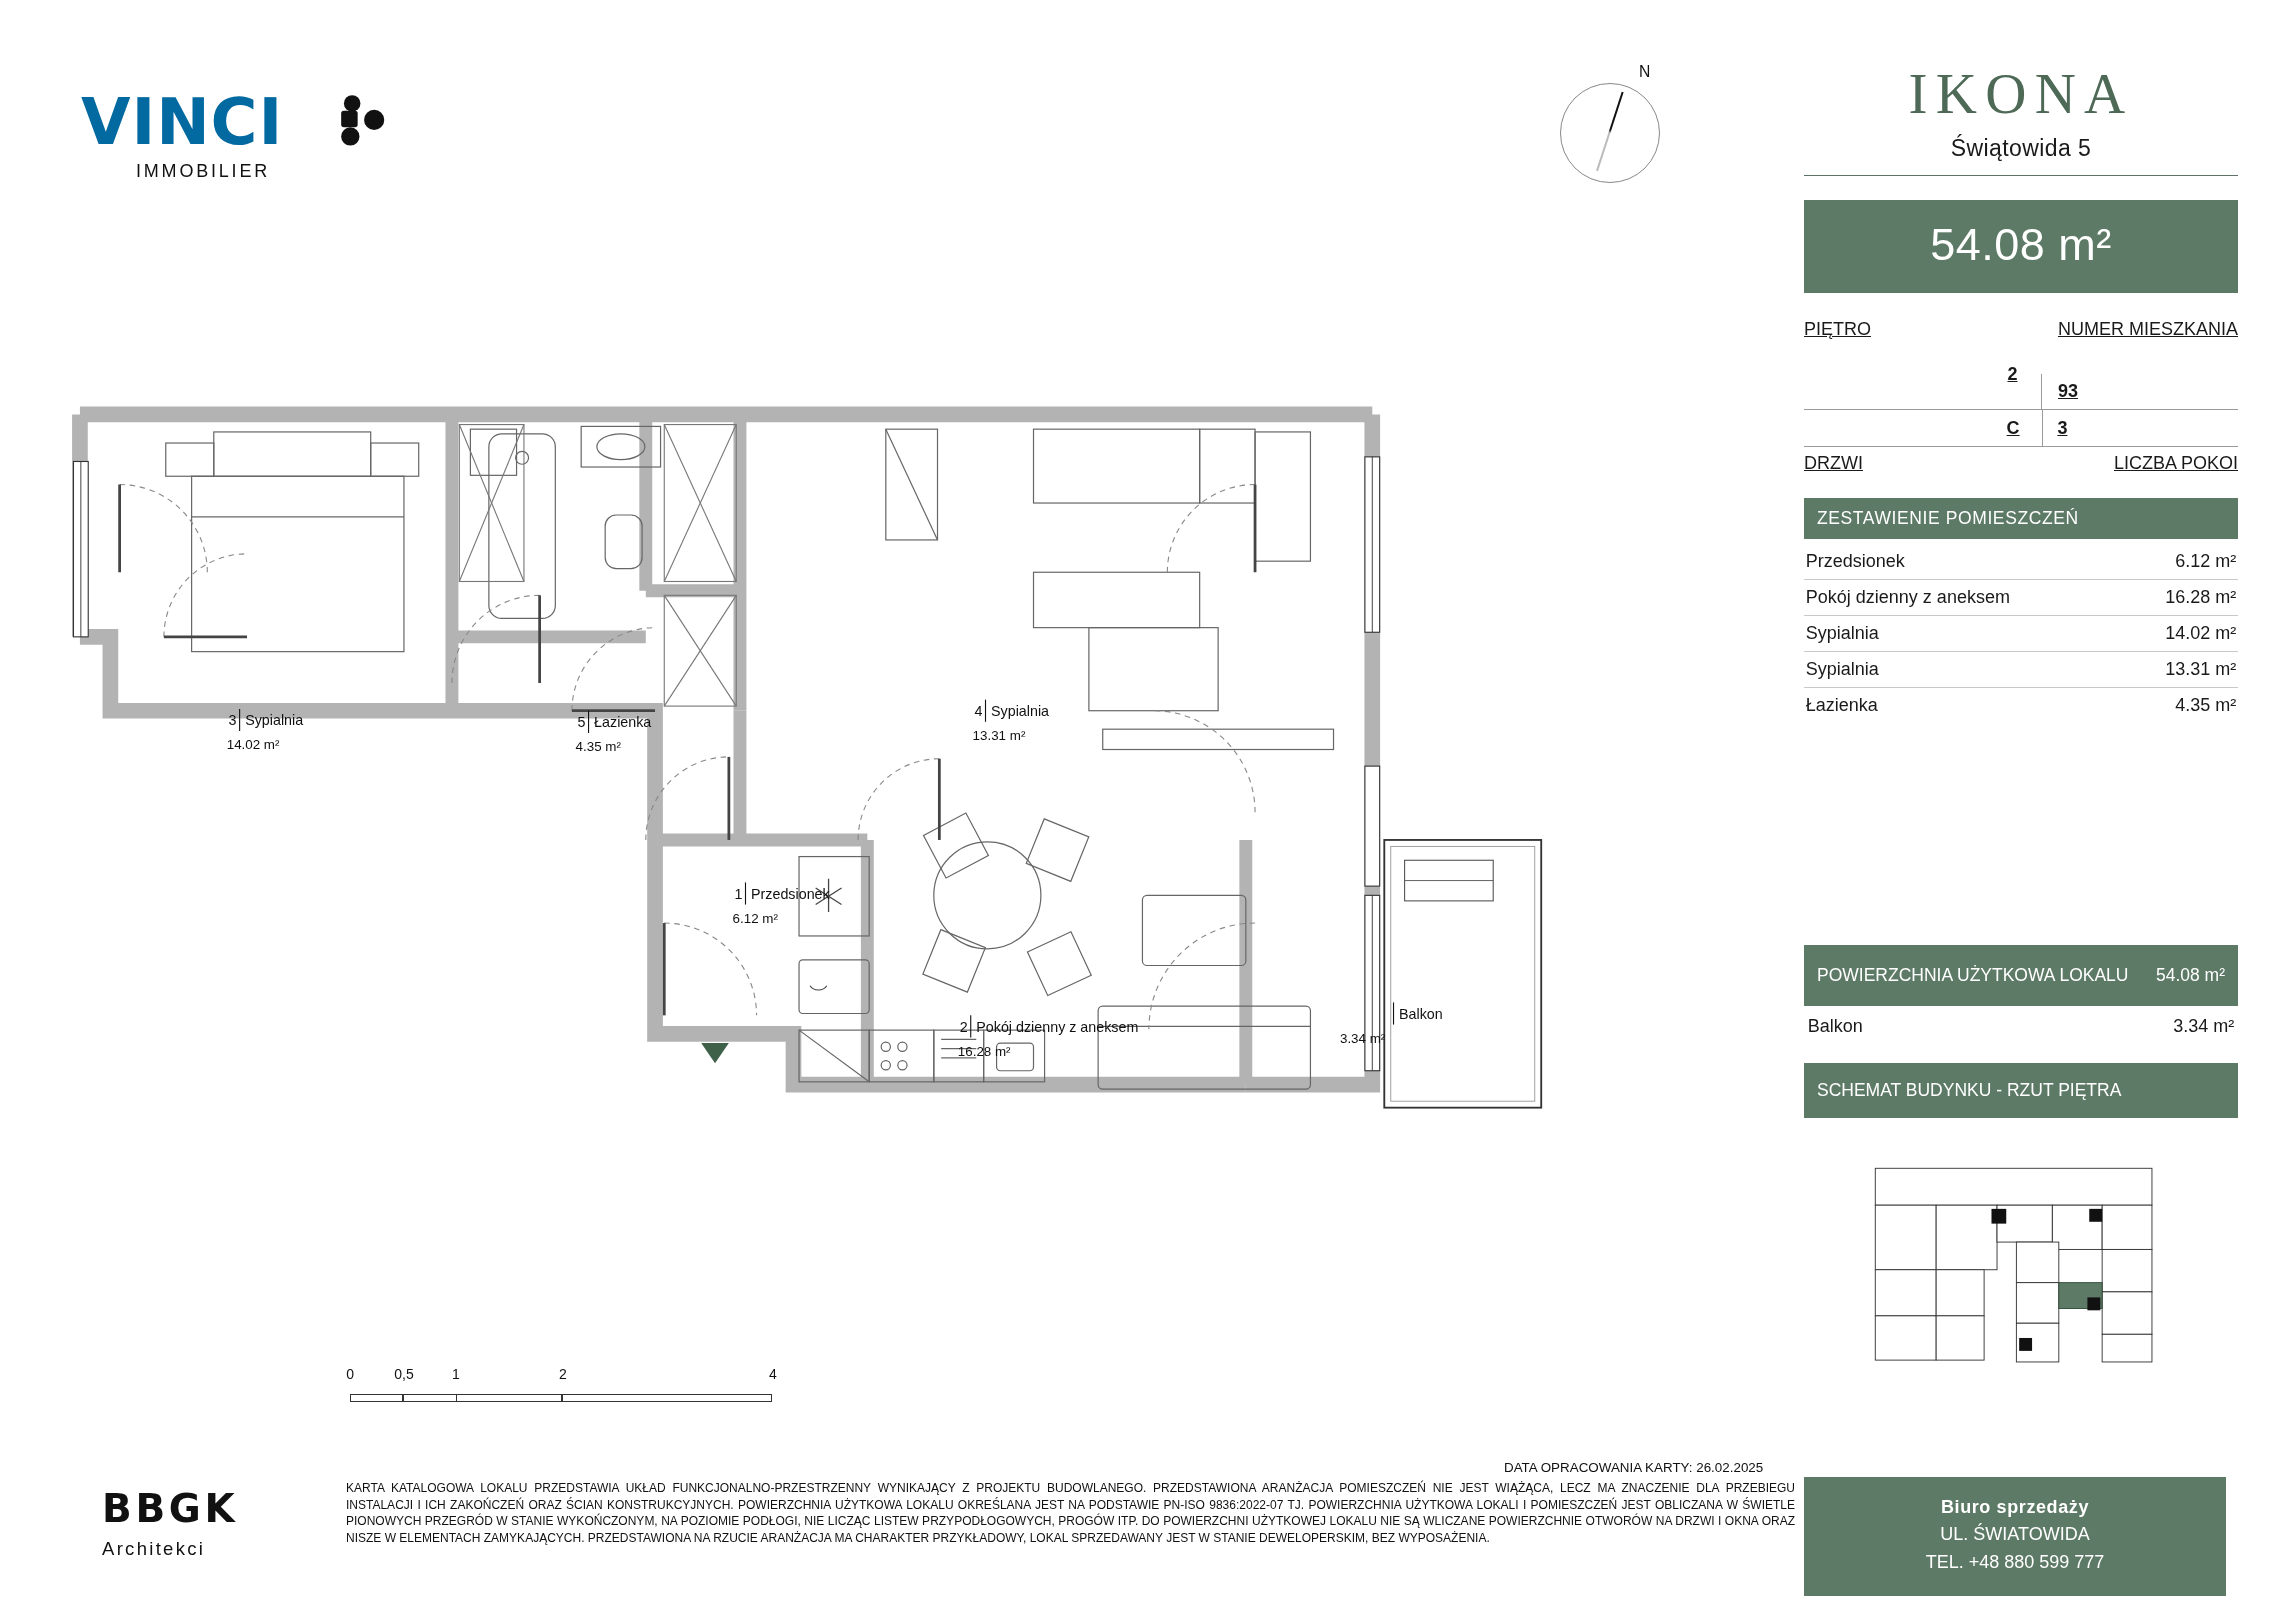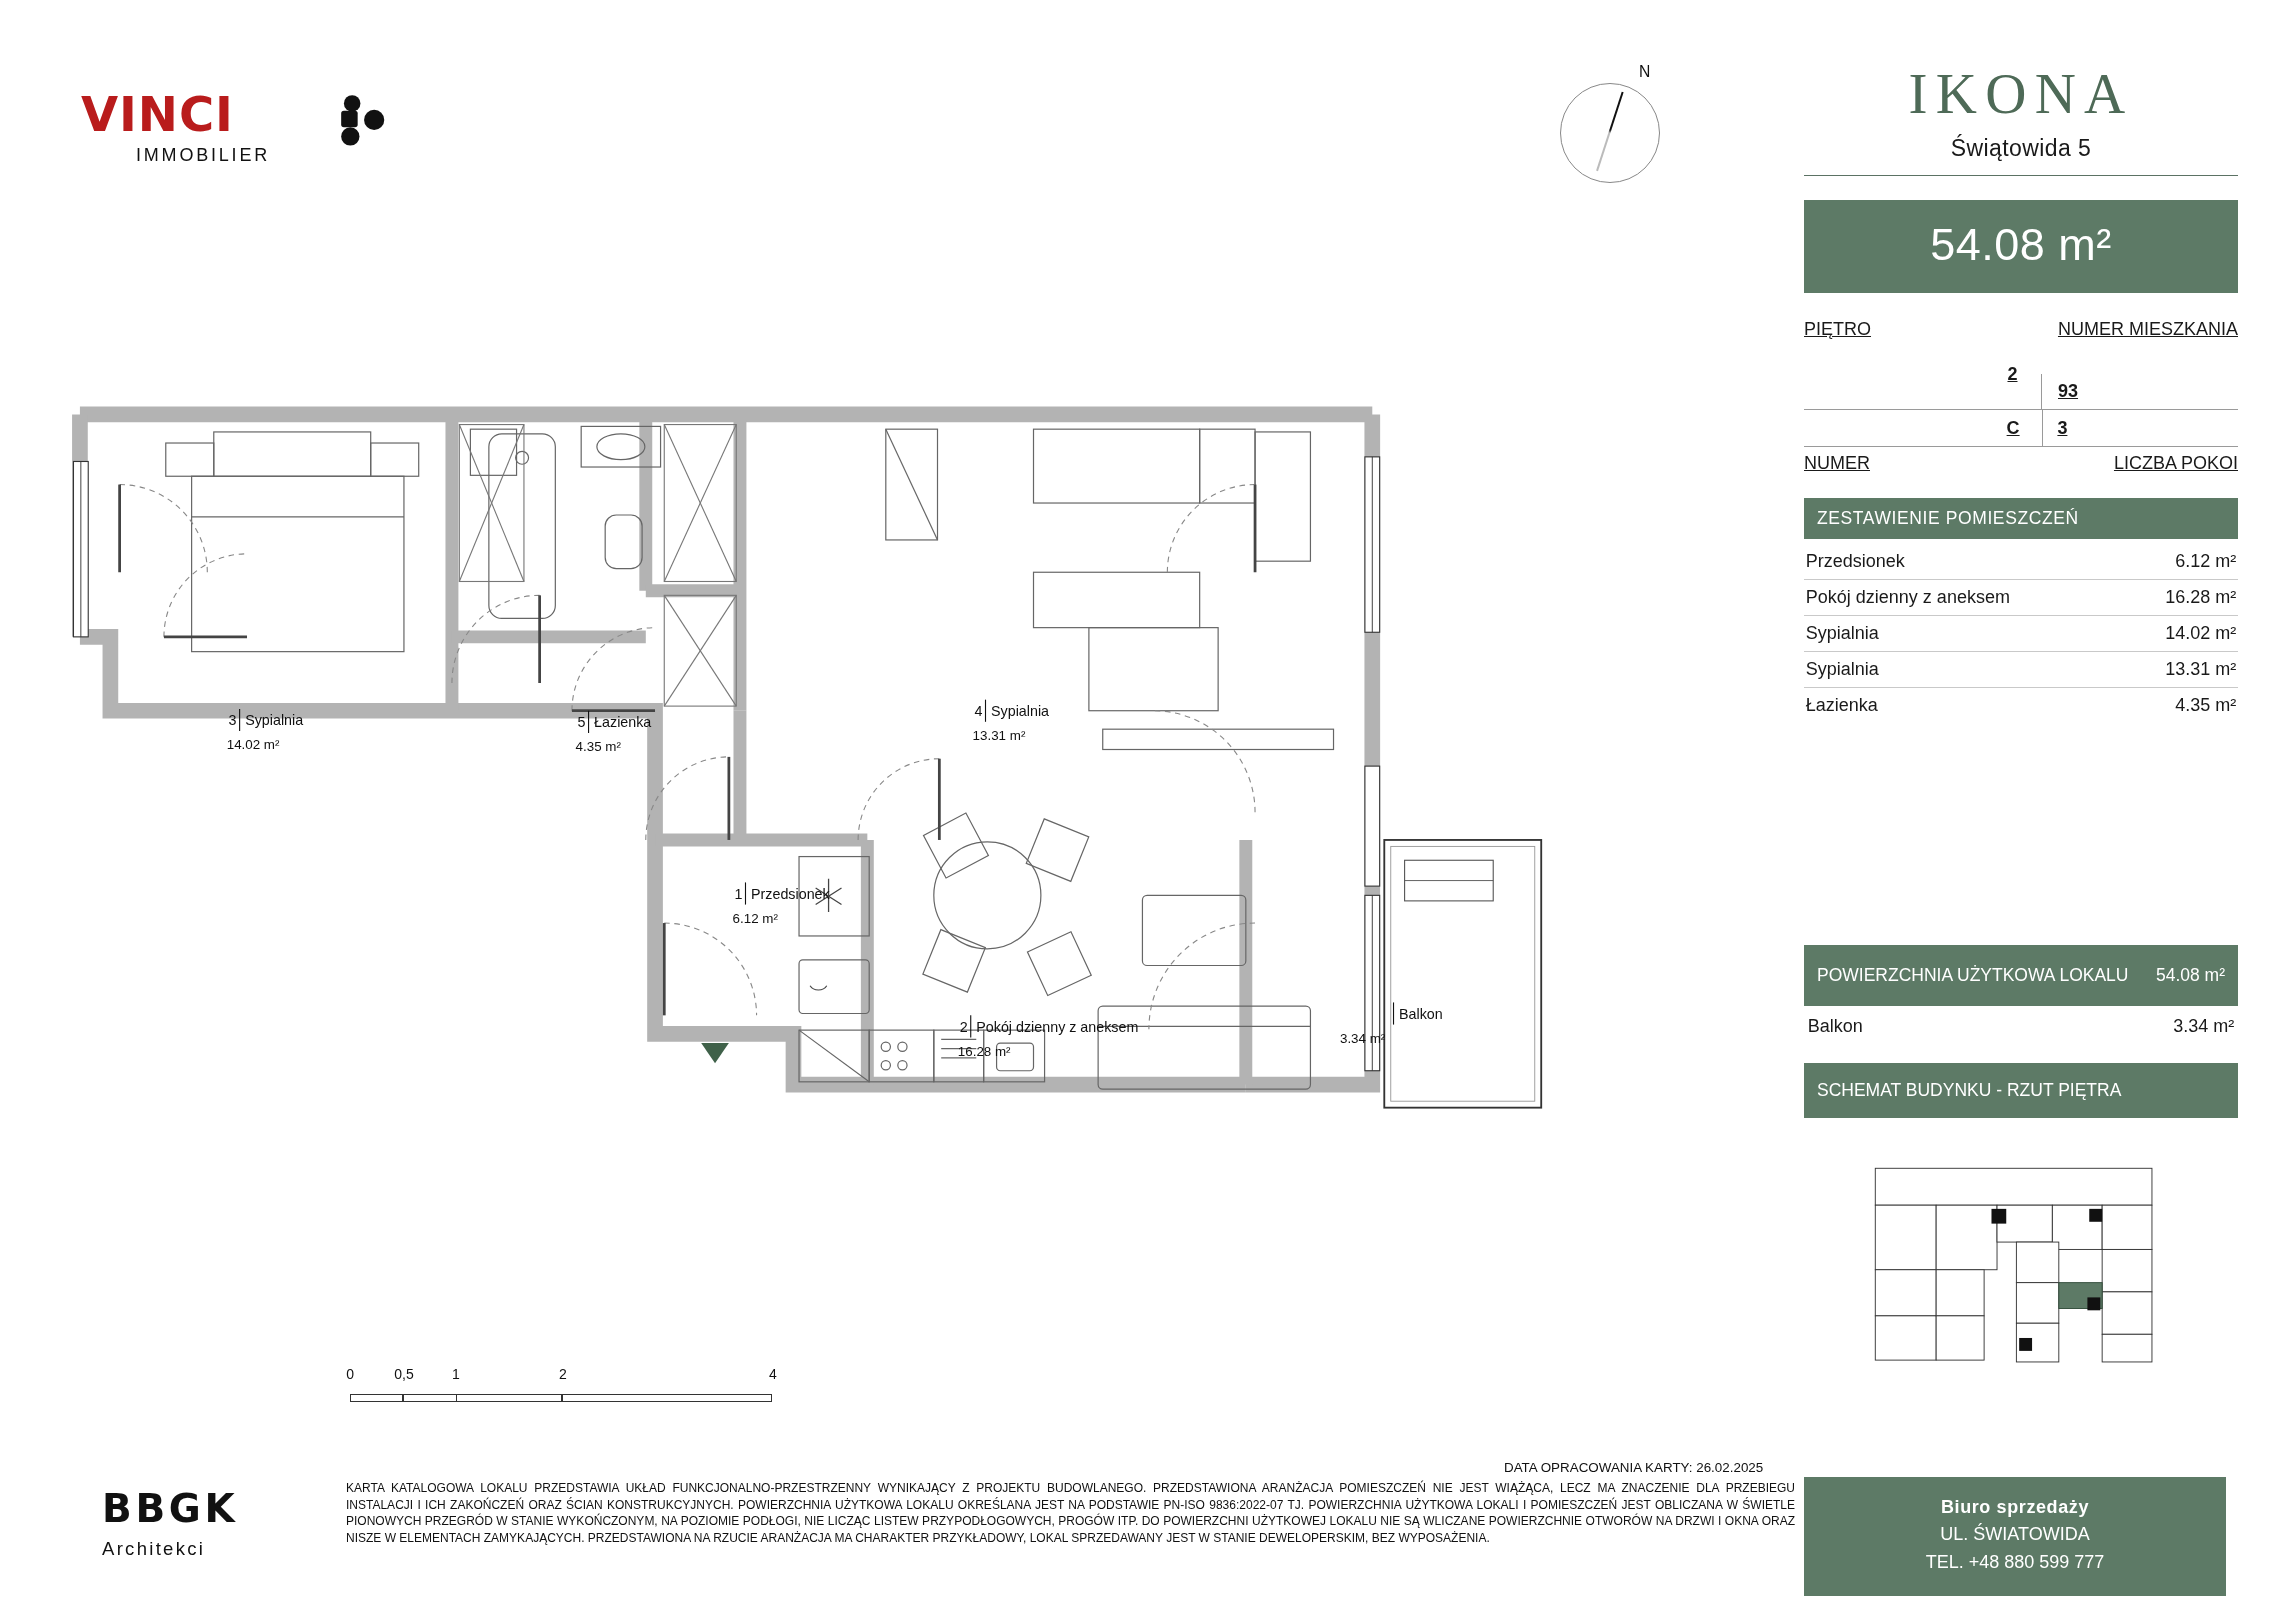--- a/index.html
+++ b/index.html
@@ -22,23 +22,23 @@
   .vinci-logo {
     position: absolute;
     left: 81px;
     top: 90px;
     width: 314px;
     height: 102px;
   }
   .vinci-word {
     font-family: "DejaVu Sans", sans-serif;
     font-weight: bold;
-    font-size: 48px;
+    font-size: 64px;
     letter-spacing: 0.9px;
-    color: #b91c1c;
+    color: #0369a1;
     line-height: 1;
   }
   .vinci-sub {
     font-family: "Liberation Sans", sans-serif;
     font-size: 18px;
     letter-spacing: 2.8px;
     color: #111;
     margin-top: 7.4px;
     margin-left: 55px;
   }
@@ -296,21 +296,21 @@
         <div class="meta-cell-l"></div>
         <div class="meta-cell-c">2</div>
         <div class="meta-cell-r sep-left" style="border-left:0.9px solid #9a9a9a; padding-left:16px; justify-content:flex-start; font-weight:bold;margin-top:34px;">93</div>
       </div>
       <div class="meta-row">
         <div class="meta-cell-l"></div>
         <div class="meta-cell-c">C</div>
         <div class="meta-cell-r sep-left" style="border-left:0.9px solid #9a9a9a; padding-left:14.8px; justify-content:flex-start; font-weight:bold;">3</div>
       </div>
       <div class="meta-labels" style="margin-top:5.5px;">
-        <span>NUMER</span>
+        <span>DRZWI</span>
         <span>LICZBA POKOI</span>
       </div>
     </div>
 
     <div class="section-bar">ZESTAWIENIE POMIESZCZEŃ</div>
 
     <div class="room-list">
       <div class="room-item">
         <span>Przedsionek</span>
         <span>6.12 m²</span>

